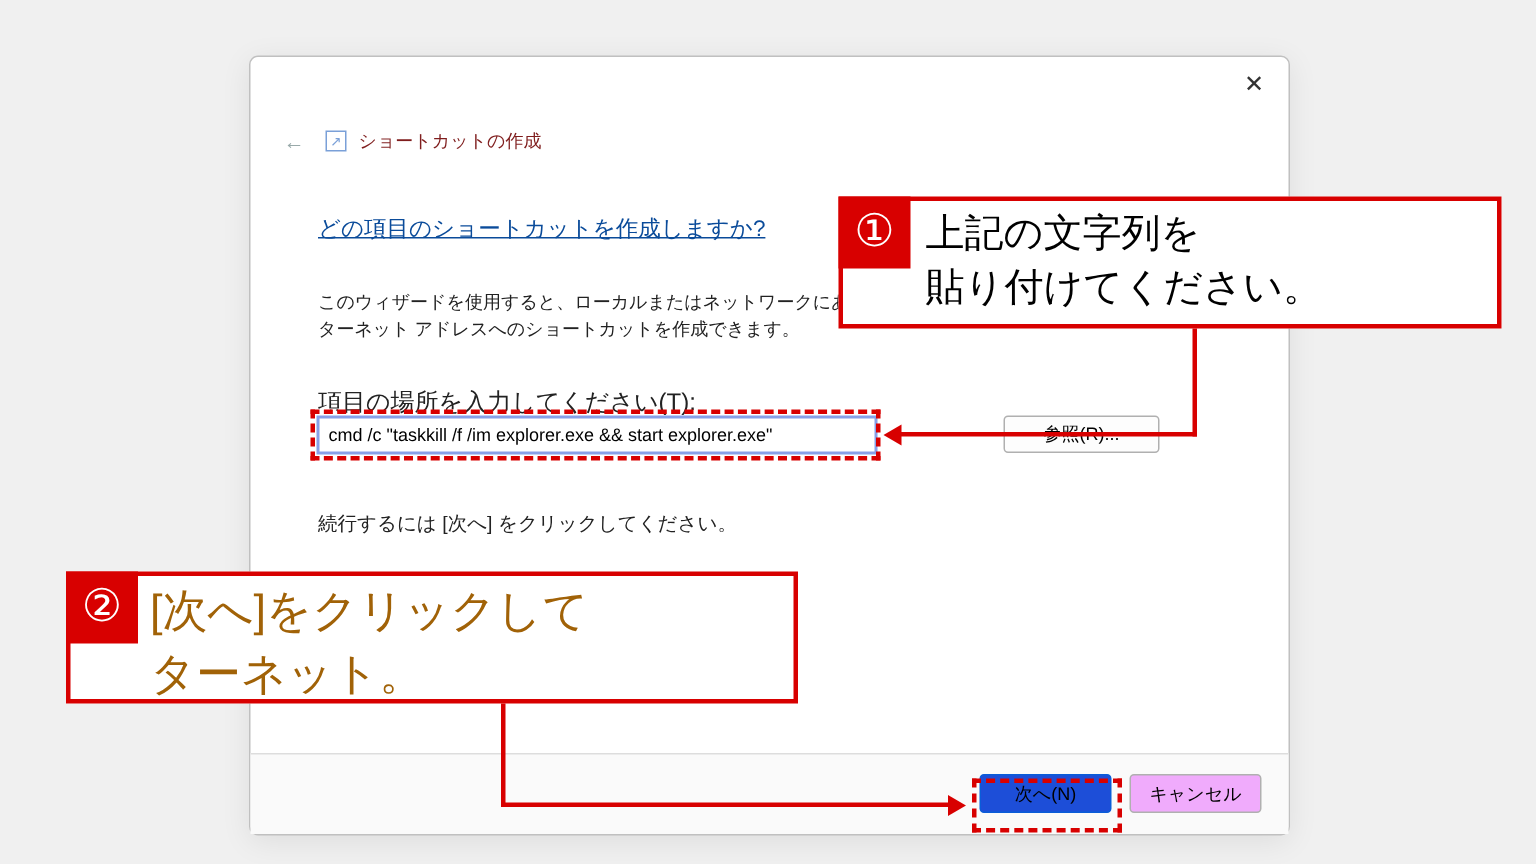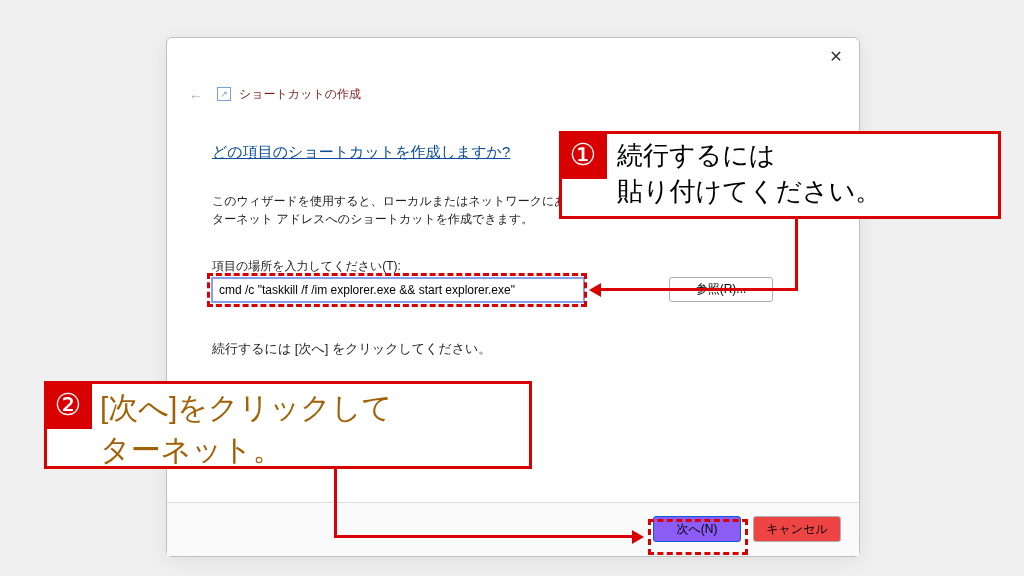--- a/index.html
+++ b/index.html
@@ -54,21 +54,21 @@
   }
   .heading {
     position: absolute;
     left: 45px; top: 105px;
     font-size: 15px;
     color: #0a4b9a;
     text-decoration: underline;
   }
   .desc1 { position: absolute; left: 45px; top: 155px; font-size: 12px; color: #222; }
   .desc2 { position: absolute; left: 45px; top: 173px; font-size: 12px; color: #222; }
-  .input-label { position: absolute; left: 45px; top: 220px; font-size: 12px; color: #222; }
+  .input-label { position: absolute; left: 45px; top: 220px; font-size: 16px; color: #222; }
   .location-input {
     position: absolute;
     left: 45px; top: 240px;
     width: 372px; height: 24px;
     border: 1px solid #88a0e8;
     padding: 2px 6px;
     font-size: 12px;
     outline: 1px solid #88a0e8;
   }
   .browse-btn {
@@ -91,30 +91,30 @@
     left: 0; bottom: 0;
     width: 100%; height: 54px;
     border-top: 1px solid #ddd;
     background: #fafafa;
   }
   .next-btn {
     position: absolute;
     right: 118px; bottom: 14px;
     width: 88px; height: 26px;
     border: 1px solid #0a5cd8;
-    background: #8b5cf6;
+    background: #1d4ed8;
     font-size: 12px;
     border-radius: 3px;
   }
   .cancel-btn {
     position: absolute;
     right: 18px; bottom: 14px;
     width: 88px; height: 26px;
     border: 1px solid #b0b0b0;
-    background: #ef4444;
+    background: #f0abfc;
     font-size: 12px;
     border-radius: 3px;
   }
 
   
   .callout1-num {
     position: absolute;
     left: 559px; top: 131px;
     width: 48px; height: 48px;
     background: #d80000;
@@ -241,21 +241,21 @@
 
   <div class="button-bar">
     <button class="next-btn">次へ(N)</button>
     <button class="cancel-btn">キャンセル</button>
   </div>
 </div>
 
 <div class="callout1-box"></div>
 <div class="callout1-num">①</div>
 <div class="callout1-text">
-  <span>続行するには</span><br>
+  <span>上記の文字列を</span><br>
   <span>貼り付けてください。</span>
 </div>
 <div class="arrow1-v"></div>
 <div class="arrow1-h"></div>
 <div class="arrow1-head"></div>
 <div class="dashed-input-highlight"></div>
 
 <div class="callout2-box"></div>
 <div class="callout2-num">②</div>
 <div class="callout2-text">

